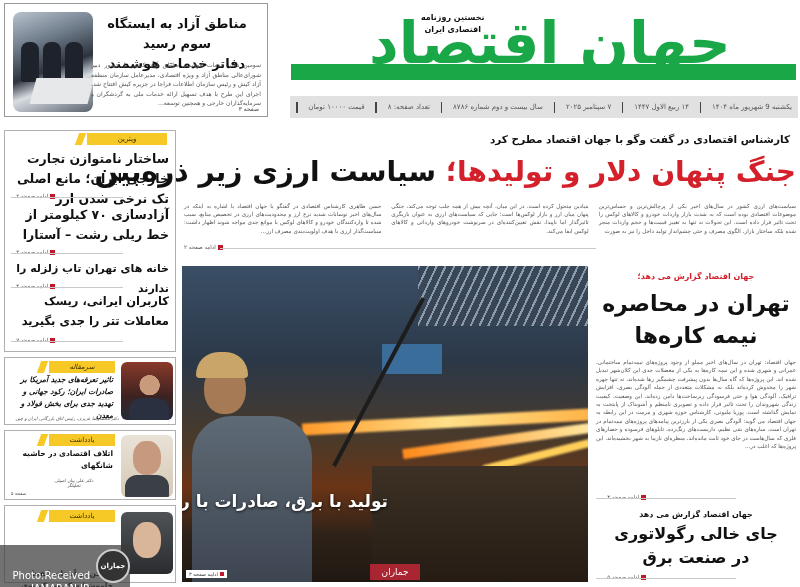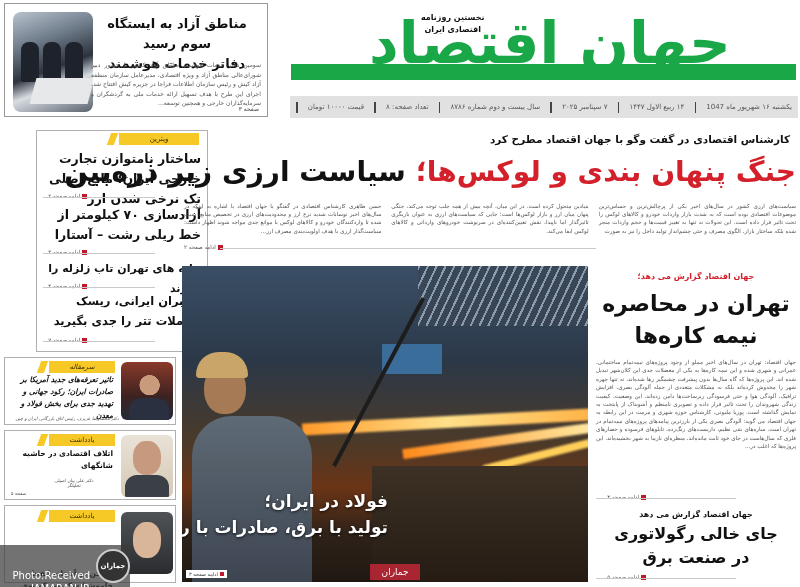--- a/index.html
+++ b/index.html
@@ -100,35 +100,35 @@
 <div class="abs masthead">
   <div class="logo-text">جهان اقتصاد</div>
   <div class="logo-bar"></div>
   <div class="tagline">
     <div>نخستین روزنامه</div>
     <div>اقتصادی ایران</div>
   </div>
 </div>
 
 <div class="abs dateline">
-  <span>یکشنبه ۱۶ شهریور ماه 1047</span>
+  <span>یکشنبه 9 شهریور ماه ۱۴۰۴</span>
   <i class="sep"></i>
   <span>۱۴ ربیع الاول ۱۴۴۷</span>
   <i class="sep"></i>
   <span>۷ سپتامبر ۲۰۲۵</span>
   <i class="sep"></i>
   <span>سال بیست و دوم شماره ۸۷۸۶</span>
   <i class="sep"></i>
   <span>تعداد صفحه: ۸</span>
   <i class="sep"></i>
   <span>قیمت ۱۰۰۰۰ تومان</span>
   <i class="sep"></i>
 </div>
 
-<div class="abs side-box" style="top:130px; height:222px;margin-left:32px;">
+<div class="abs side-box" style="top:130px; height:222px;">
   <div class="label-tab" style="left:82px; top:2px; width:80px;">ویترین</div>
 
   <div class="side-head" style="right:6px; top:18px; width:158px; font-size:12.5px; line-height:20px;">ساختار نامتوازن تجارت خارجی ایران؛ مانع اصلی تک نرخی شدن ارز</div>
   <div class="cont" style="right:120px; top:62px;">
       <i class="mark"></i>
       <span>ادامه صفحه ۲</span>
     </div>
   <div class="rule" style="left:6px; top:66px; width:112px;"></div>
 
   <div class="side-head" style="right:6px; top:74px; width:158px; font-size:12.5px; line-height:20px;">آزادسازی ۷۰ کیلومتر از خط ریلی رشت – آستارا</div>
@@ -179,21 +179,21 @@
 <div class="abs side-box" style="top:505px; height:78px;">
   <div class="portrait" style="left:116px; top:6px; width:52px; height:62px; background: linear-gradient(180deg, #4f5356 0%, #2a2c30 100%);">
     <div style="position:absolute; left:12px; top:10px; width:28px; height:36px; background:#d9b59a; border-radius:45%;"></div>
   </div>
   <div class="label-tab" style="left:44px; top:4px; width:66px;">یادداشت</div>
   <div class="side-head" style="right:62px; top:18px; width:104px; font-size:7.5px; line-height:12px;margin-top:44px;">مسکن در آستانه انفجار خاموش؛ سکونتی که بوی سقوط می‌دهد!</div>
 </div>
 
 <div class="abs kicker">کارشناس اقتصادی در گفت وگو با جهان اقتصاد مطرح کرد</div>
 <div class="abs main-head">
-  <span class="red">جنگ پنهان بندی و لوکس‌ها؛</span>
+  <span class="red">جنگ پنهان دلار و تولید‌ها؛</span>
   <span class="black">سیاست ارزی زیر ذره‌بین</span>
 </div>
 <div class="abs lead-cols">
   <p>سیاست‌های ارزی کشور در سال‌های اخیر یکی از پرچالش‌ترین و حساس‌ترین موضوعات اقتصادی بوده است که به شدت بازار واردات خودرو و کالاهای لوکس را تحت تاثیر قرار داده است. این تحولات نه تنها به تغییر قیمت‌ها و حجم واردات منجر شده بلکه ساختار بازار، الگوی مصرف و حتی چشم‌انداز تولید داخل را نیز به صورت</p>
   <p>بنیادین متحول کرده است. در این میان، آنچه بیش از همه جلب توجه می‌کند، جنگی پنهان میان ارز و بازار لوکس‌ها است؛ جایی که سیاست‌های ارزی به عنوان بازیگری تاثیرگذار اما ناپیدا، نقش تعیین‌کننده‌ای در سرنوشت خودروهای وارداتی و کالاهای لوکس ایفا می‌کند.</p>
   <p>حسن طاهری کارشناس اقتصادی در گفتگو با جهان اقتصاد با اشاره به اینکه در سال‌های اخیر نوسانات شدید نرخ ارز و محدودیت‌های ارزی در تخصیص منابع، سبب شده تا واردکنندگان خودرو و کالاهای لوکس با موانع جدی مواجه شوند اظهار داشت: سیاست‌گذار ارزی با هدف اولویت‌بندی مصرف ارز...</p>
 </div>
 <div class="abs cont lead-cont">
     <i class="mark"></i>
     <span>ادامه صفحه ۲</span>
@@ -205,21 +205,20 @@
   <div class="crane"></div>
   <div class="glow1"></div>
   <div class="glow2"></div>
   <div class="glow3"></div>
   <div class="machine"></div>
   <div class="pole"></div>
   <div class="worker-body"></div>
   <div class="worker-head"></div>
   <div class="helmet"></div>
   <div class="photo-caption">
-    <div>فولاد در ایران؛</div>
     <div>تولید با برق، صادرات با ریسک</div>
   </div>
   <div class="photo-cont">
       <i class="mark"></i>
       <span>ادامه صفحه ۳</span>
     </div>
   <div class="photo-source">جماران</div>
 </div>
 
 <div class="abs right-col">

